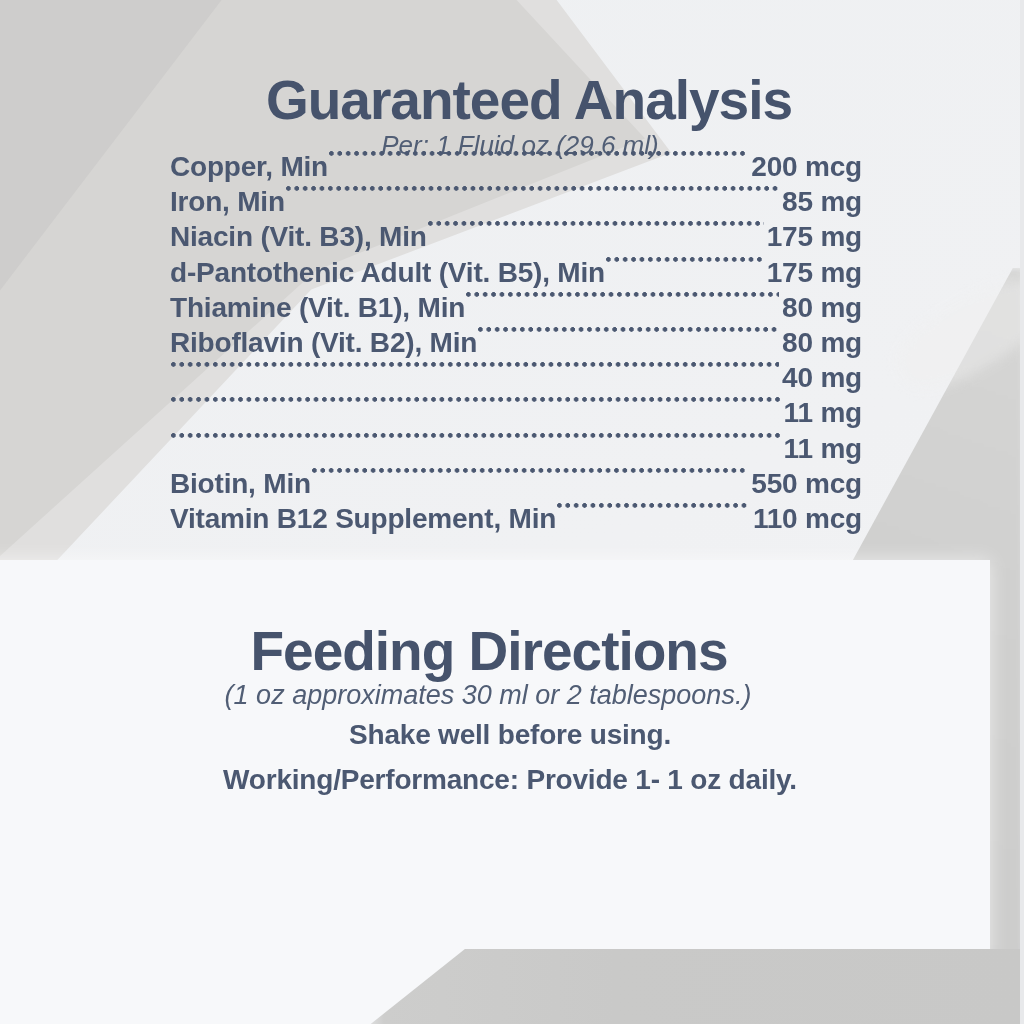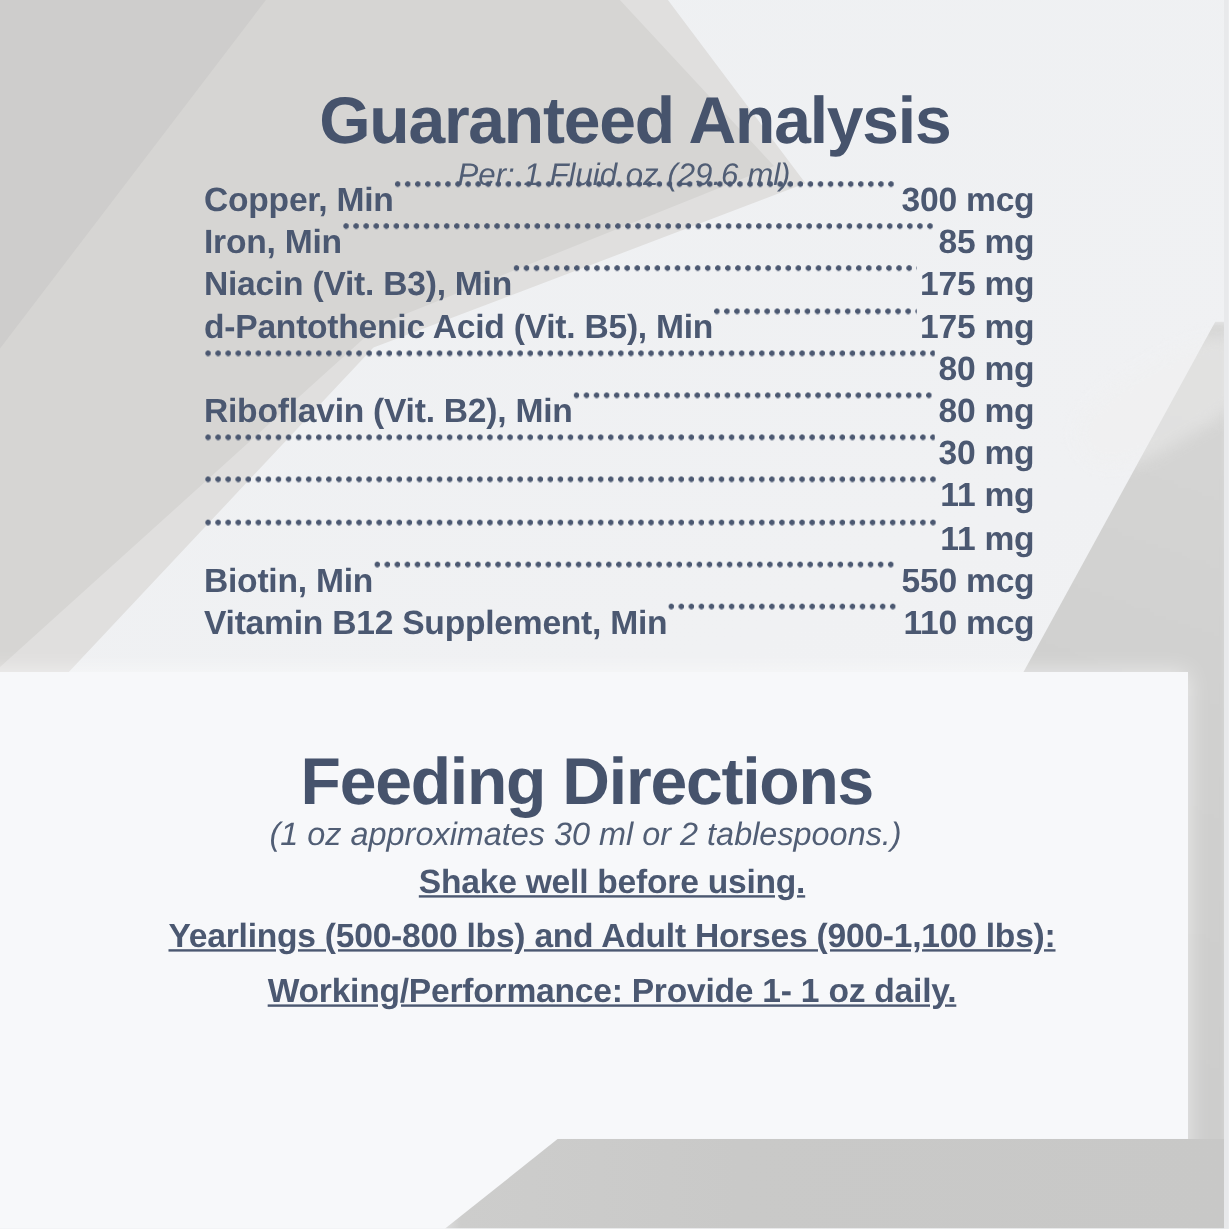--- a/index.html
+++ b/index.html
@@ -77,21 +77,21 @@
     height:35.2px; font-size:28px; font-weight:700; letter-spacing:-0.2px;
     white-space:nowrap; color:var(--ink);
   }
   .row .lab{flex:0 0 auto;}
   .row .leader{
     flex:1 1 auto; min-width:8px; height:5px; margin:0 3px 0 1px;
     background-image:radial-gradient(circle at 2.4px 2.4px, var(--ink) 2.05px, rgba(0,0,0,0) 2.6px);
     background-size:8.4px 5px; background-repeat:repeat-x; background-position:left bottom;
   }
   .row .val{flex:0 0 auto;}
-  .fd-lines{position:absolute; left:0; right:0; top:712px;text-decoration:underline;}
+  .fd-lines{position:absolute; left:0; right:0; top:712px;}
   .fd-line{
     height:45.4px; line-height:45.4px; text-align:center;
     font-size:28px; font-weight:700; letter-spacing:-0.2px; color:var(--ink);
     white-space:nowrap;
   }
 </style>
 </head>
 <body>
 
 <div class="stage">
@@ -107,49 +107,50 @@
   </div>
 
   <section>
     <h1 id="ga-title" class="txt h-title">Guaranteed Analysis</h1>
     <p id="ga-note" class="txt subnote">Per: 1 Fluid oz (29.6 ml)</p>
 
     <div class="rows">
       <div class="row">
         <span class="lab">Copper, Min</span>
         <span class="leader"></span>
-        <span class="val">300 mcg</span>
+        <span class="val">200 mcg</span>
       </div>
       <div class="row">
         <span class="lab">Iron, Min</span>
         <span class="leader"></span>
         <span class="val">85 mg</span>
       </div>
       <div class="row">
         <span class="lab">Niacin (Vit. B3), Min</span>
         <span class="leader"></span>
         <span class="val">175 mg</span>
       </div>
       <div class="row">
-        <span class="lab">d-Pantothenic Acid (Vit. B5), Min</span>
+        <span class="lab">d-Pantothenic Adult (Vit. B5), Min</span>
         <span class="leader"></span>
         <span class="val">175 mg</span>
       </div>
       <div class="row">
+        <span class="lab">Thiamine (Vit. B1), Min</span>
         <span class="leader"></span>
         <span class="val">80 mg</span>
       </div>
       <div class="row">
         <span class="lab">Riboflavin (Vit. B2), Min</span>
         <span class="leader"></span>
         <span class="val">80 mg</span>
       </div>
       <div class="row">
         <span class="leader"></span>
-        <span class="val">30 mg</span>
+        <span class="val">40 mg</span>
       </div>
       <div class="row">
         <span class="leader"></span>
         <span class="val">11 mg</span>
       </div>
       <div class="row">
         <span class="leader"></span>
         <span class="val">11 mg</span>
       </div>
       <div class="row">
@@ -164,18 +165,17 @@
       </div>
     </div>
   </section>
 
   <section>
     <h2 id="fd-title" class="txt h-title">Feeding Directions</h2>
     <p id="fd-note" class="txt subnote">(1 oz approximates 30 ml or 2 tablespoons.)</p>
 
     <div class="fd-lines">
       <div class="fd-line">Shake well before using.</div>
-      <div class="fd-line">Yearlings (500-800 lbs) and Adult Horses (900-1,100 lbs):</div>
       <div class="fd-line">Working/Performance: Provide 1- 1 oz daily.</div>
     </div>
   </section>
 
 </div>
 
 </body></html>

